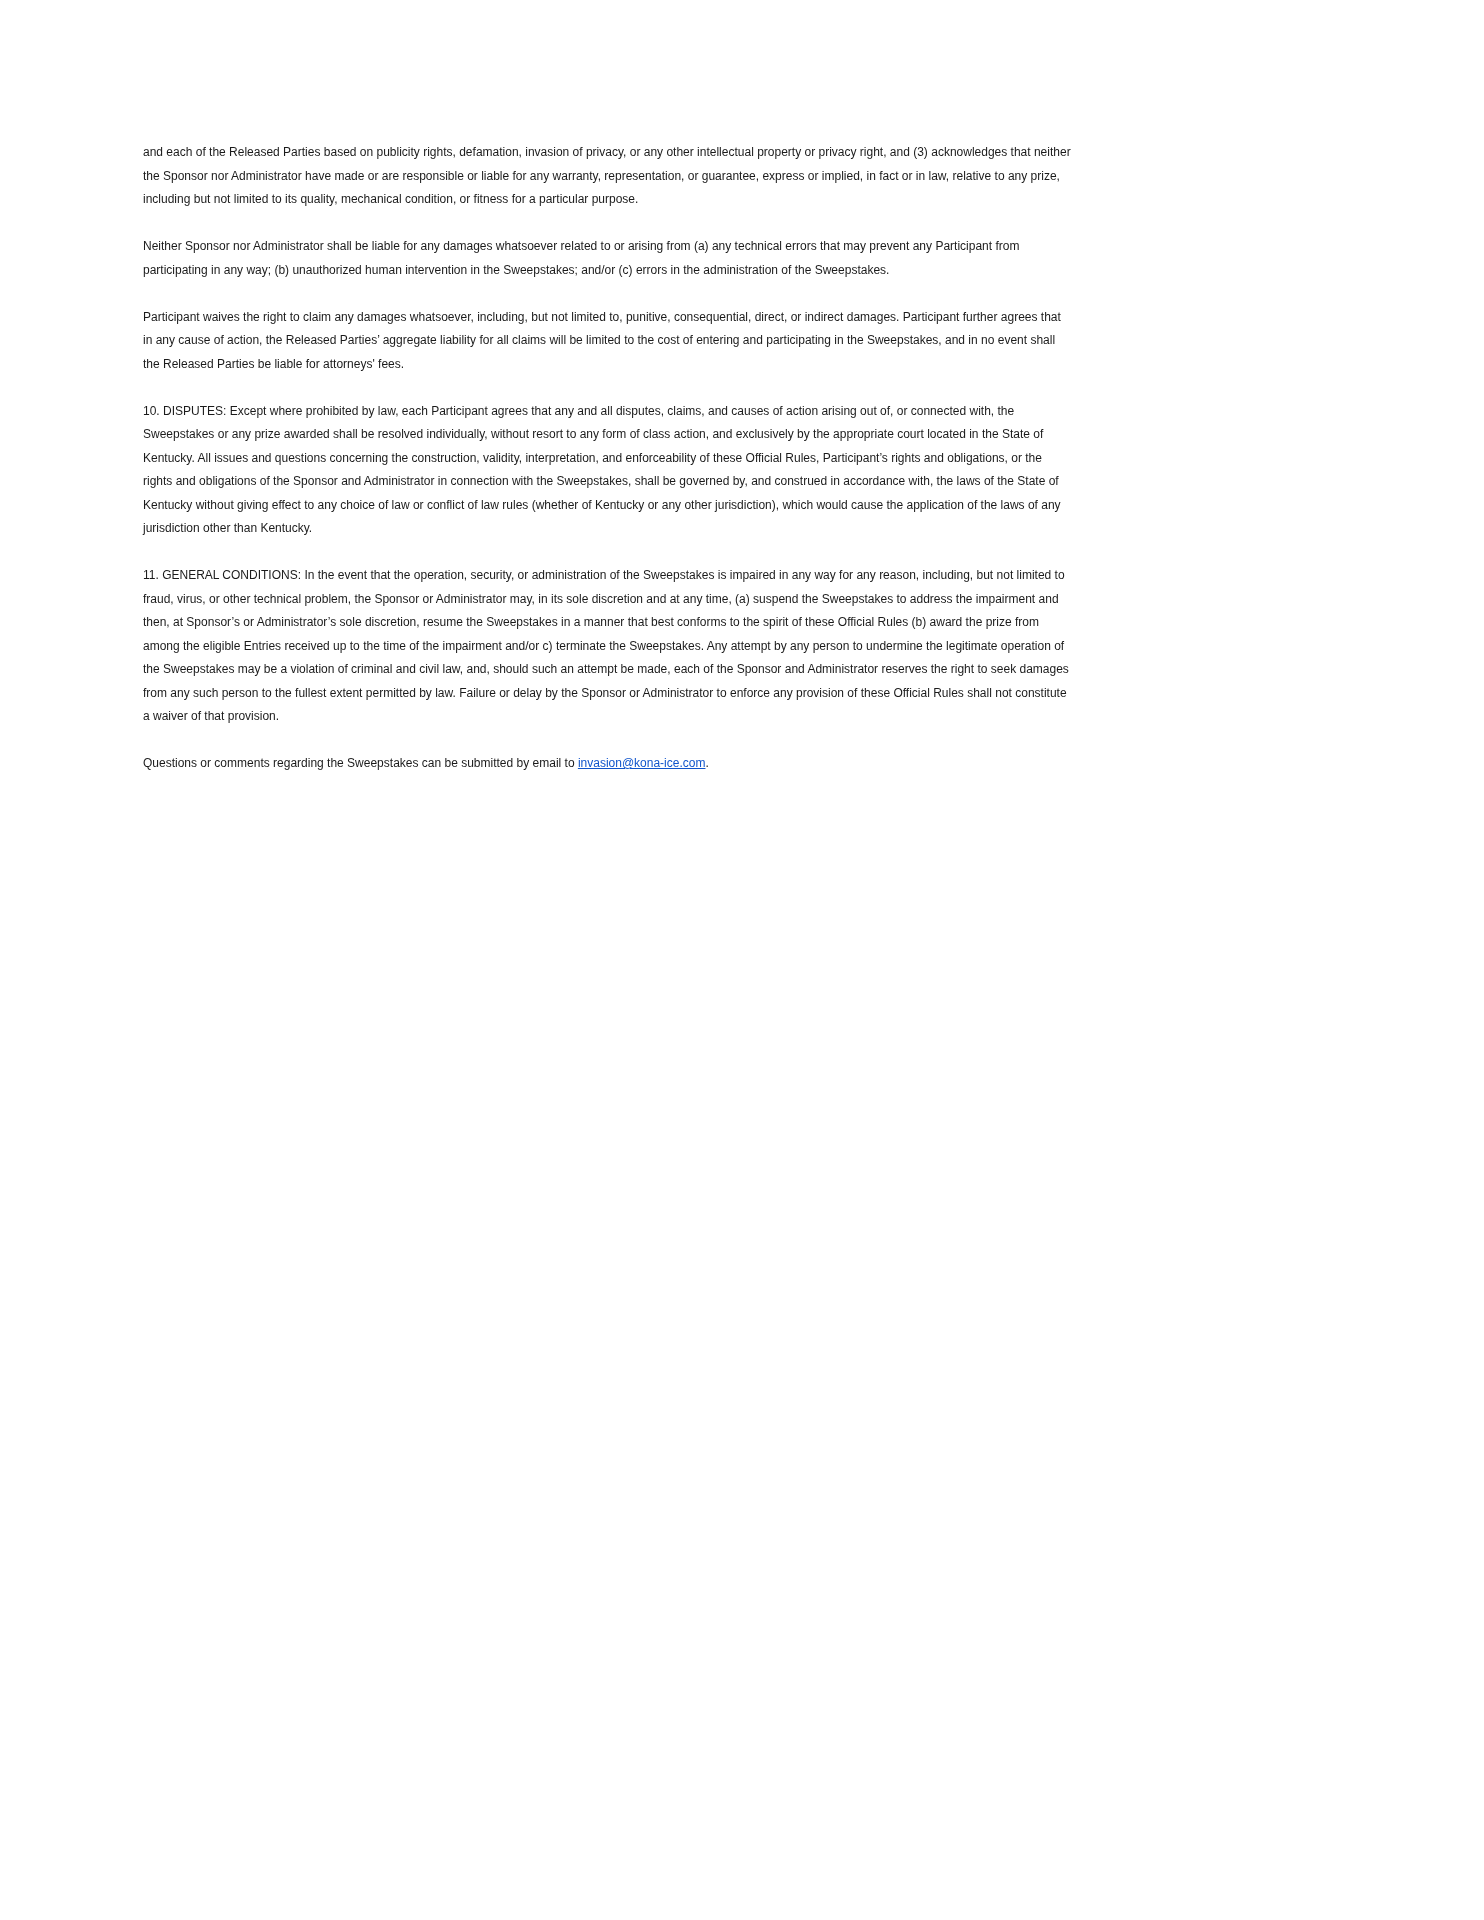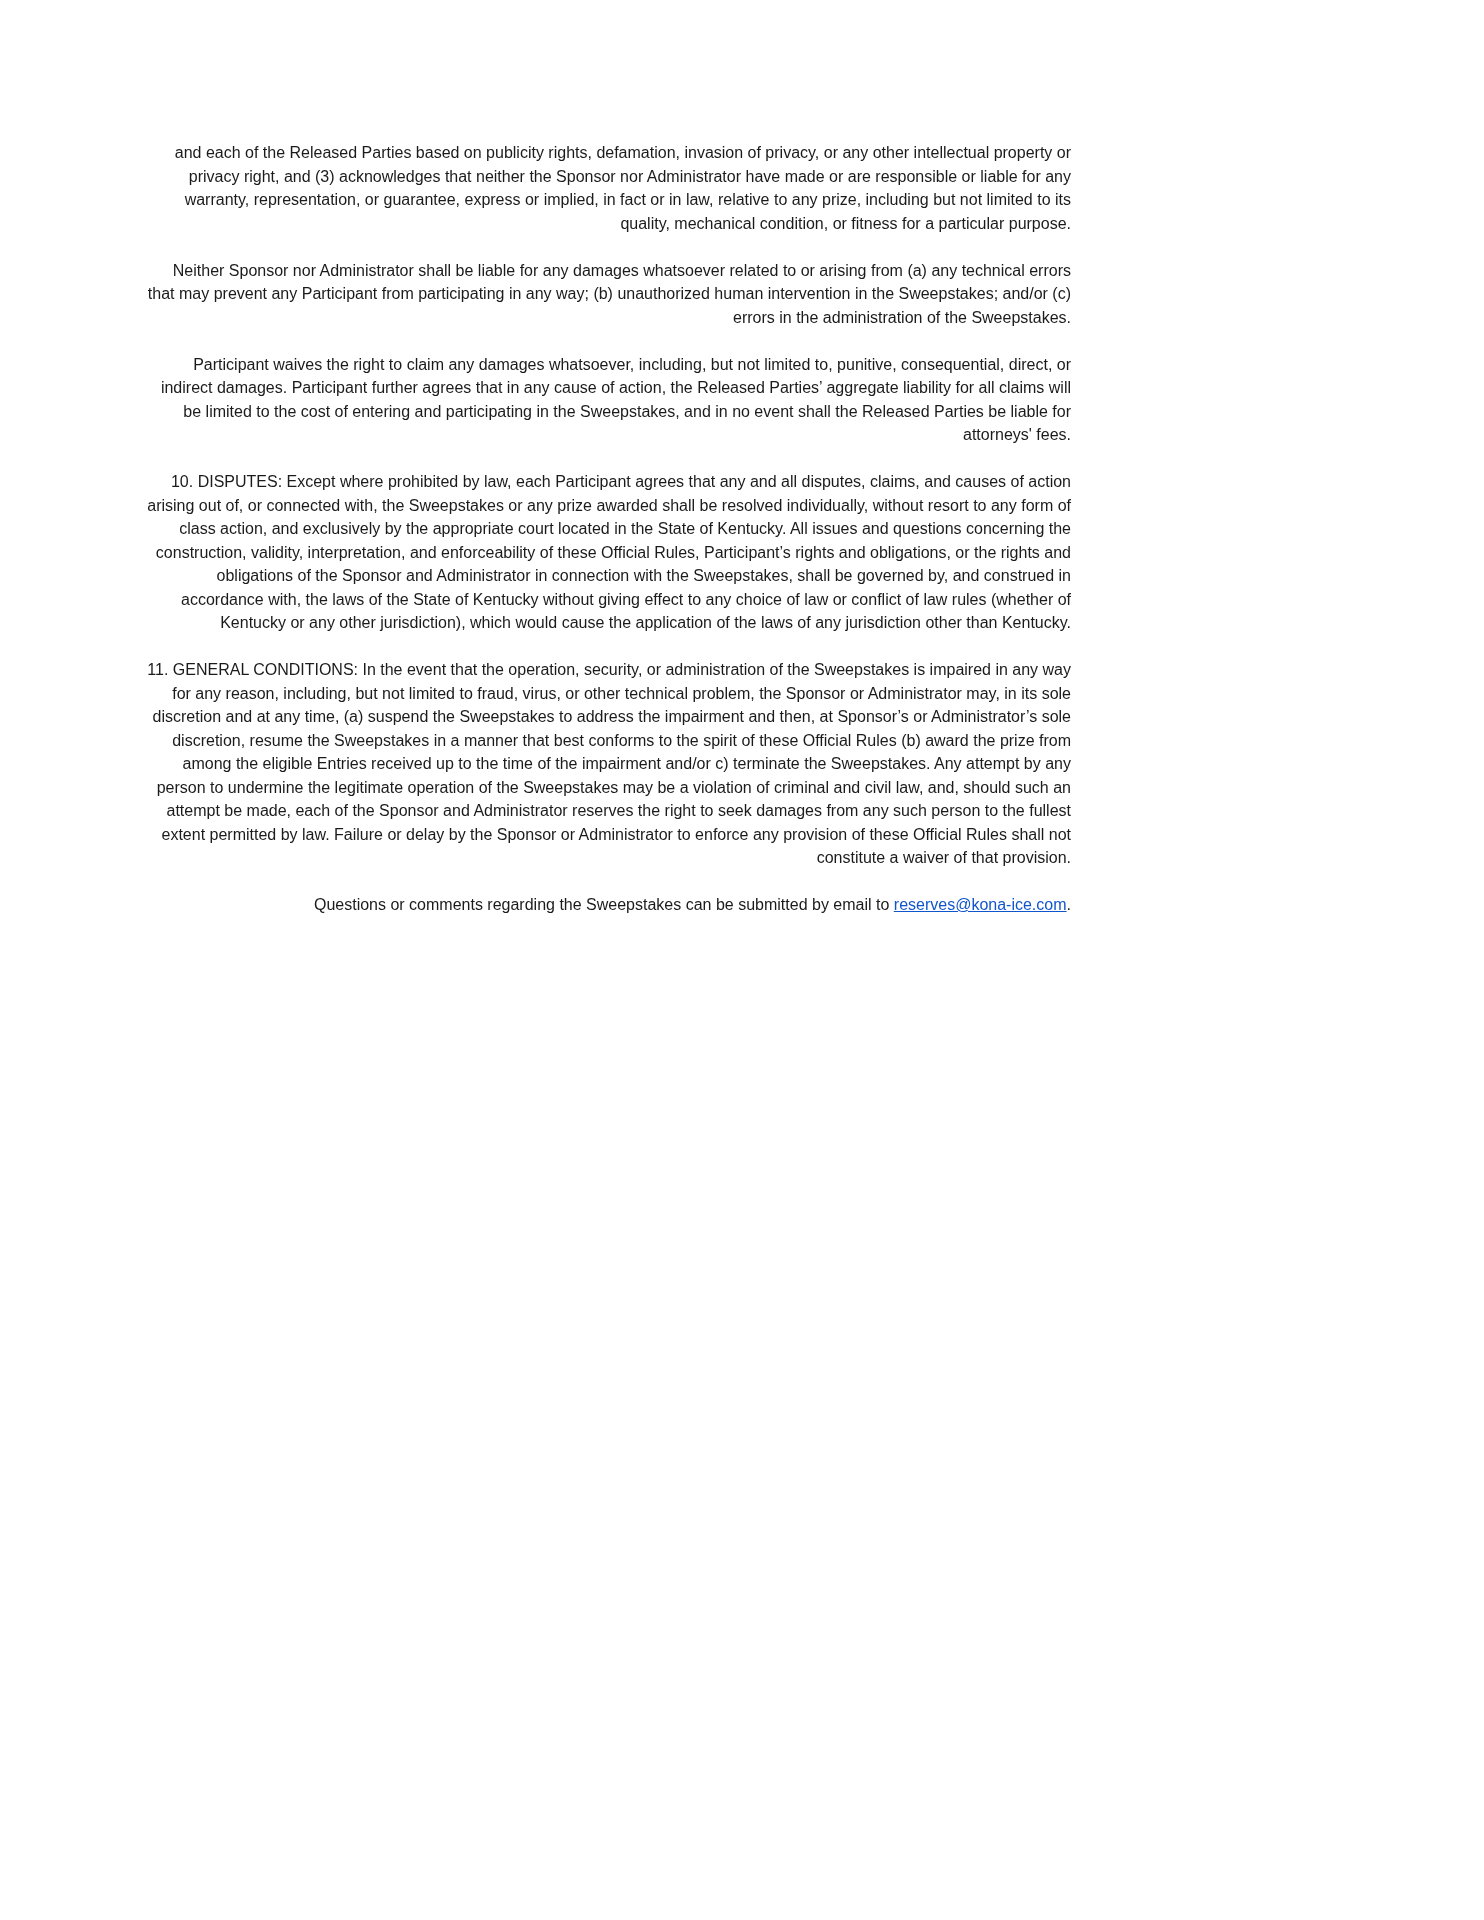--- a/index.html
+++ b/index.html
@@ -13,24 +13,24 @@
     height: 1920px;
     background: #ffffff;
     overflow: hidden;
     font-family: "Liberation Sans", "DejaVu Sans", sans-serif;
   }
   .doc-body {
     position: absolute;
     left: 143px;
     top: 141px;
     width: 928px;
-    font-size: 16px;
+    font-size: 12px;
     line-height: 23.5px;
     color: #1b1b1b;
-    text-align: right;
+    text-align: left;
   }
   .para {
     margin: 0 0 23.5px 0;
     padding: 0;
   }
   .para strong {
     font-weight: normal;
   }
   .para a {
     color: #1155cc;
@@ -41,15 +41,15 @@
 </head>
 <body>
 
 <div class="page">
   <div class="doc-body" id="doc-body" style="color: rgb(27, 27, 27);">
       <p class="para">and each of the Released Parties based on publicity rights, defamation, invasion of privacy, or any other intellectual property or privacy right, and (3) acknowledges that neither the Sponsor nor Administrator have made or are responsible or liable for any warranty, representation, or guarantee, express or implied, in fact or in law, relative to any prize, including but not limited to its quality, mechanical condition, or fitness for a particular purpose.</p>
       <p class="para">Neither Sponsor nor Administrator shall be liable for any damages whatsoever related to or arising from (a) any technical errors that may prevent any Participant from participating in any way; (b) unauthorized human intervention in the Sweepstakes; and/or (c) errors in the administration of the Sweepstakes.</p>
       <p class="para">Participant waives the right to claim any damages whatsoever, including, but not limited to, punitive, consequential, direct, or indirect damages. Participant further agrees that in any cause of action, the Released Parties’ aggregate liability for all claims will be limited to the cost of entering and participating in the Sweepstakes, and in no event shall the Released Parties be liable for attorneys' fees.</p>
       <p class="para"><strong>10. DISPUTES:</strong> Except where prohibited by law, each Participant agrees that any and all disputes, claims, and causes of action arising out of, or connected with, the Sweepstakes or any prize awarded shall be resolved individually, without resort to any form of class action, and exclusively by the appropriate court located in the State of Kentucky. All issues and questions concerning the construction, validity, interpretation, and enforceability of these Official Rules, Participant’s rights and obligations, or the rights and obligations of the Sponsor and Administrator in connection with the Sweepstakes, shall be governed by, and construed in accordance with, the laws of the State of Kentucky without giving effect to any choice of law or conflict of law rules (whether of Kentucky or any other jurisdiction), which would cause the application of the laws of any jurisdiction other than Kentucky.</p>
       <p class="para"><strong>11. GENERAL CONDITIONS:</strong> In the event that the operation, security, or administration of the Sweepstakes is impaired in any way for any reason, including, but not limited to fraud, virus, or other technical problem, the Sponsor or Administrator may, in its sole discretion and at any time, (a) suspend the Sweepstakes to address the impairment and then, at Sponsor’s or Administrator’s sole discretion, resume the Sweepstakes in a manner that best conforms to the spirit of these Official Rules (b) award the prize from among the eligible Entries received up to the time of the impairment and/or c) terminate the Sweepstakes. Any attempt by any person to undermine the legitimate operation of the Sweepstakes may be a violation of criminal and civil law, and, should such an attempt be made, each of the Sponsor and Administrator reserves the right to seek damages from any such person to the fullest extent permitted by law. Failure or delay by the Sponsor or Administrator to enforce any provision of these Official Rules shall not constitute a waiver of that provision.</p>
-      <p class="para">Questions or comments regarding the Sweepstakes can be submitted by email to <a href="#" style="color: rgb(17, 85, 204);">reserves@kona-ice.com</a>.</p>
+      <p class="para">Questions or comments regarding the Sweepstakes can be submitted by email to <a href="#" style="color: rgb(17, 85, 204);">invasion@kona-ice.com</a>.</p>
     </div>
 </div>
 
 </body></html>

